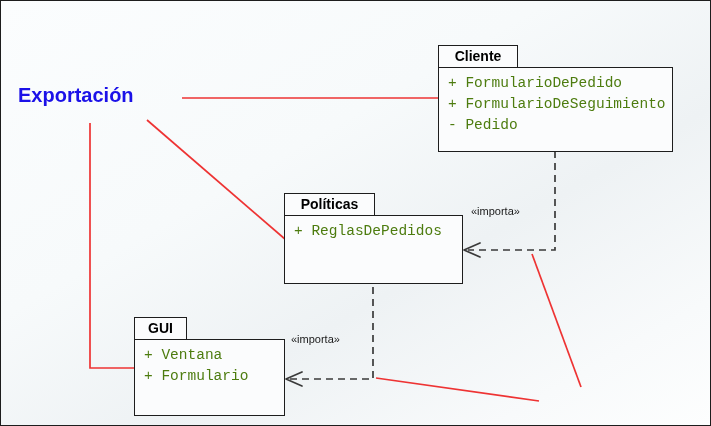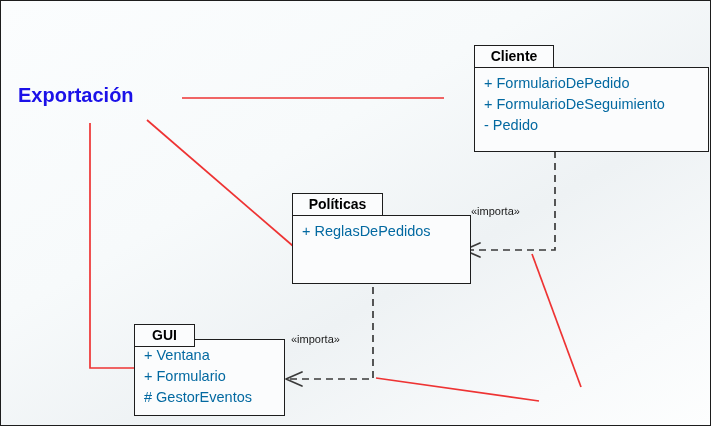--- a/index.html
+++ b/index.html
@@ -47,23 +47,24 @@
     box-sizing: border-box;
     border: 1.6px solid #1d1d1d;
     background: #fbfcfd;
     z-index: 2;
   }
   .uml-attrs {
     position: absolute;
     left: 9px;
     top: 5px;
     font-size: 14.5px;
-    color: #0369a1;
+    color: #4d7c0f;
     line-height: 21px;
     white-space: nowrap;
+    font-family: Liberation Mono, monospace;
   }
   .uml-attrs div { white-space: nowrap; }
 
   
   .stereotype {
     position: absolute;
     font-size: 11px;
     color: #1a1a1a;
     white-space: nowrap;
     z-index: 4;
@@ -100,47 +101,46 @@
       <path d="M 146 119 L 292 245" fill="none" stroke="#ee3333" stroke-width="1.7"></path>
       <path d="M 89 122 L 89 367 L 143 367" fill="none" stroke="#ee3333" stroke-width="1.7"></path>
     </g>
 
     <g>
       <path d="M 531 253 L 580 386" fill="none" stroke="#ee3333" stroke-width="1.7"></path>
       <path d="M 375 377 L 538 400" fill="none" stroke="#ee3333" stroke-width="1.7"></path>
     </g>
   </svg>
 
-  <div class="uml-class" style="left:437px; top:44px; width:235px; height:107px;margin-left:36px;">
+  <div class="uml-class" style="left:437px; top:44px; width:235px; height:107px;">
     <div class="uml-title" style="width:80px; height:23px;">Cliente</div>
     <div class="uml-body" style="left:0px; top:22px; width:235px; height:85px;">
       <div class="uml-attrs">
         <div>+ FormularioDePedido</div>
         <div>+ FormularioDeSeguimiento</div>
         <div>- Pedido</div>
       </div>
     </div>
   </div>
 
-  <div class="uml-class" style="left:283px; top:192px; width:193px; height:95px;margin-left:8px;">
+  <div class="uml-class" style="left:283px; top:192px; width:193px; height:95px;">
     <div class="uml-title" style="width:91px; height:23px;">Políticas</div>
     <div class="uml-body" style="left:0px; top:22px; width:179px; height:69px;text-align:right;">
       <div class="uml-attrs">
         <div>+ ReglasDePedidos</div>
       </div>
     </div>
   </div>
 
   <div class="uml-class" style="left:133px; top:316px; width:151px; height:99px;">
-    <div class="uml-title" style="width:61px; height:23px;margin-top:7px;">GUI</div>
+    <div class="uml-title" style="width:53px; height:23px;">GUI</div>
     <div class="uml-body" style="left:0px; top:22px; width:151px; height:77px;">
       <div class="uml-attrs">
         <div>+ Ventana</div>
         <div>+ Formulario</div>
-        <div># GestorEventos</div>
       </div>
     </div>
   </div>
 
   <div class="stereotype" style="left:470px; top:204px;">«importa»</div>
 
   <div class="stereotype" style="left:290px; top:332px;">«importa»</div>
 
   <div class="annotation-label" style="left:17px; top:83px;">Exportación</div>
 

